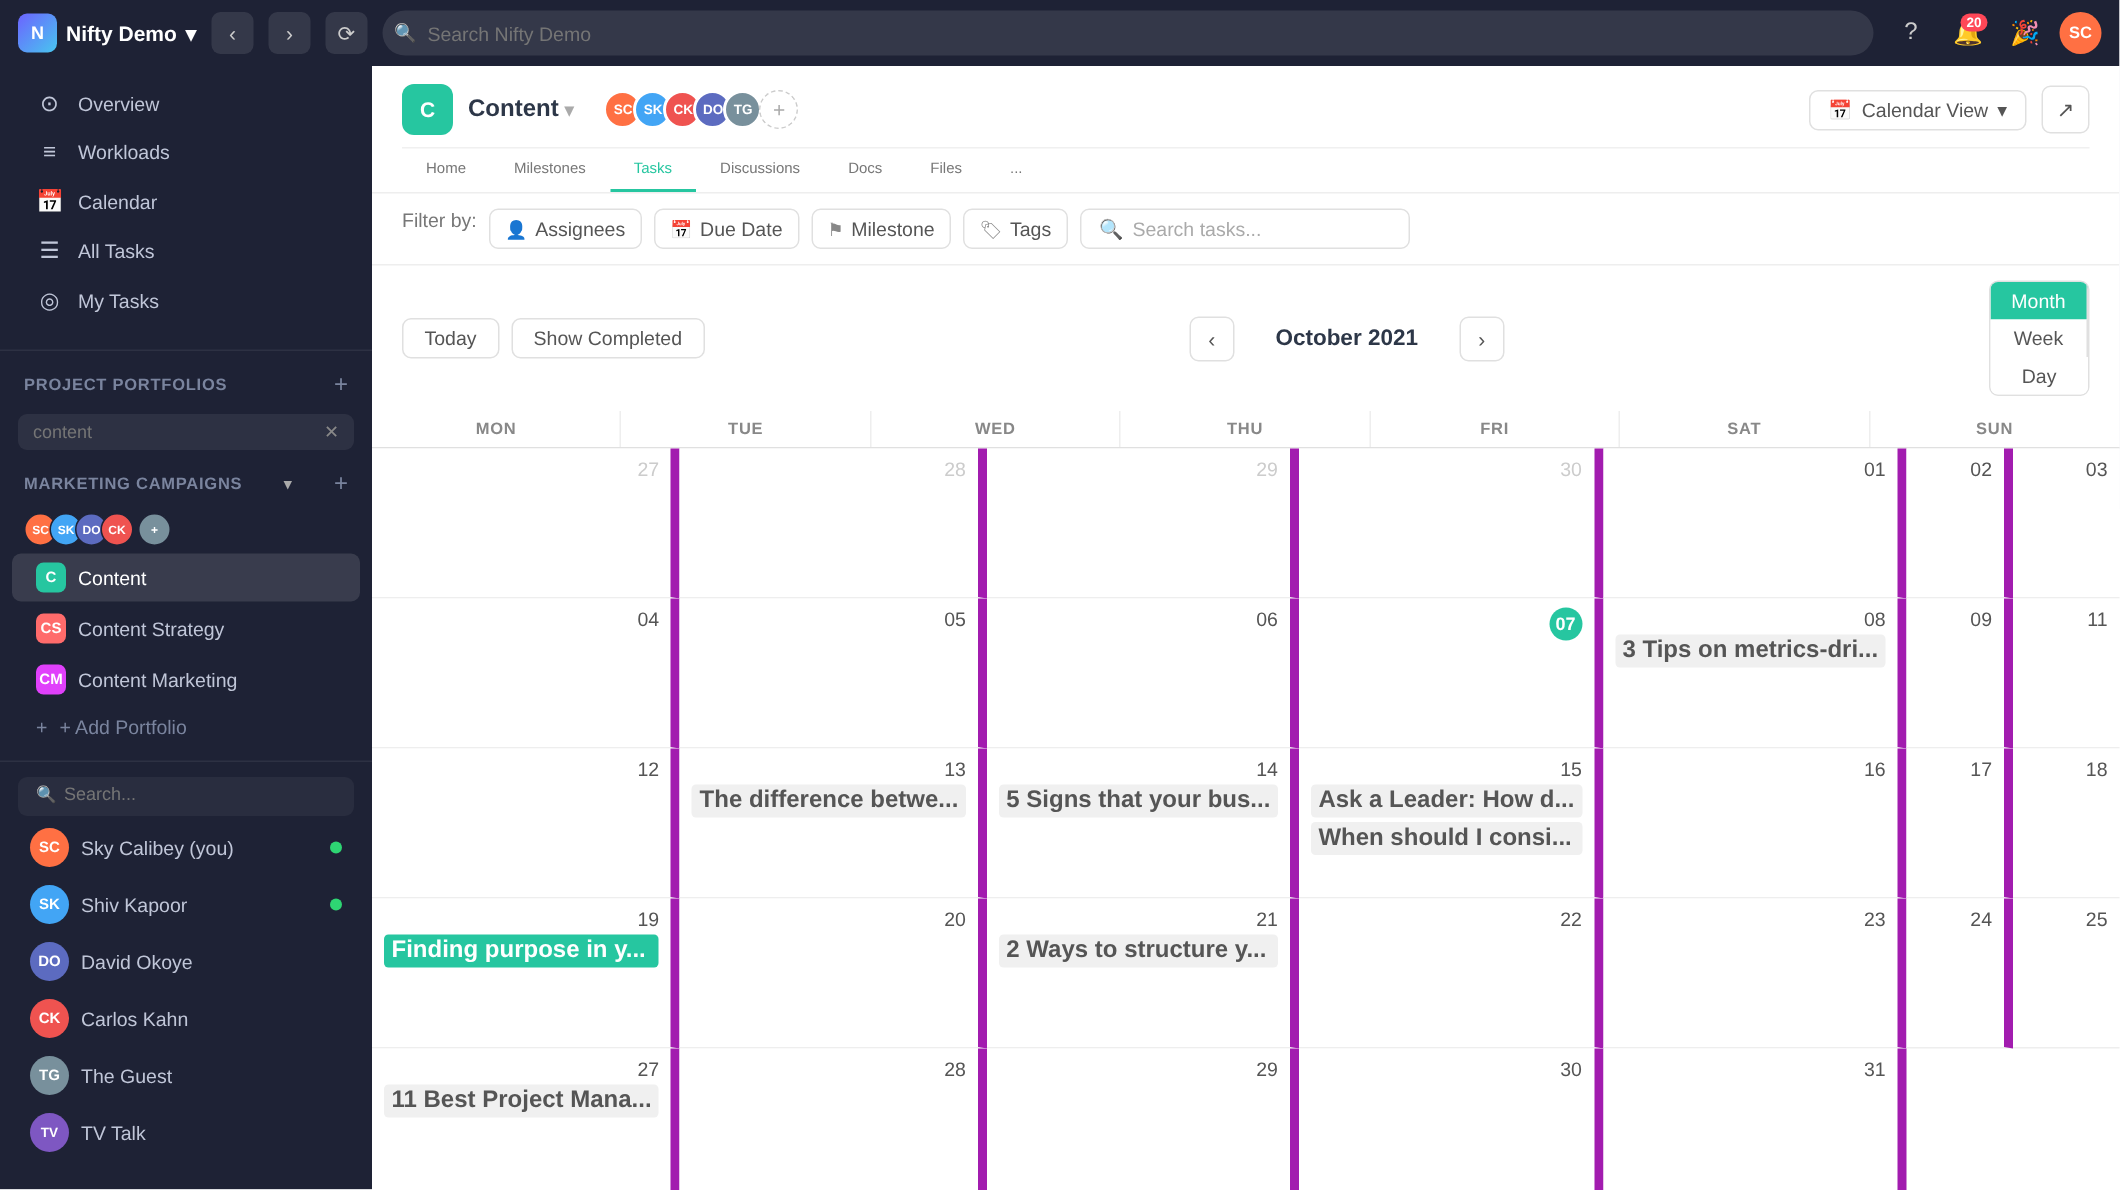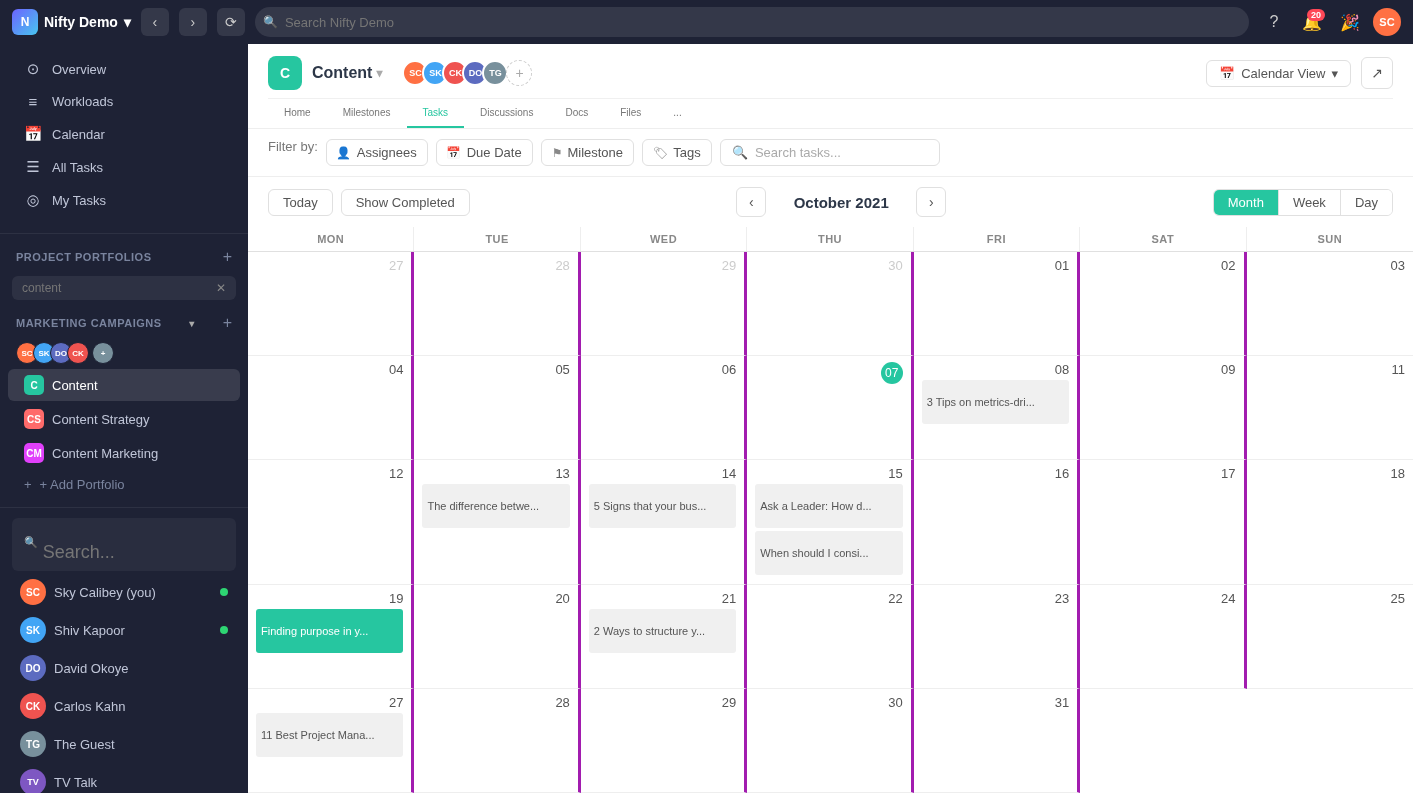--- a/index.html
+++ b/index.html
@@ -69,37 +69,37 @@
     .search-tasks-input { display: flex; align-items: center; gap: 6px; background: #fff; border: 1px solid #e0e0e0; border-radius: 6px; padding: 5px 12px; font-size: 13px; color: #aaa; cursor: pointer; flex: 1; max-width: 220px; }
 
     
     .cal-controls { display: flex; align-items: center; justify-content: space-between; padding: 10px 20px; flex-shrink: 0; }
     .cal-nav { display: flex; align-items: center; gap: 8px; }
     .cal-today-btn { background: #fff; border: 1px solid #e0e0e0; border-radius: 6px; padding: 5px 14px; font-size: 13px; color: #555; cursor: pointer; }
     .cal-show-completed-btn { background: #fff; border: 1px solid #e0e0e0; border-radius: 6px; padding: 5px 14px; font-size: 13px; color: #555; cursor: pointer; }
     .cal-month-nav { display: flex; align-items: center; gap: 10px; }
     .cal-nav-btn { background: none; border: 1px solid #e0e0e0; border-radius: 6px; width: 30px; height: 30px; display: flex; align-items: center; justify-content: center; cursor: pointer; color: #555; font-size: 14px; }
     .cal-month-title { font-size: 15px; font-weight: 600; color: #2d3748; min-width: 130px; text-align: center; }
-    .cal-view-btns { display: flex; border: 1px solid #e0e0e0; border-radius: 6px; overflow: hidden; }
+    .cal-view-btns { display: flex; border: 1px solid #e0e0e0; border-radius: 6px; overflow: hidden; flex-direction: column; }
     .cal-view-btn { padding: 5px 14px; font-size: 13px; color: #555; cursor: pointer; background: #fff; border: none; border-right: 1px solid #e0e0e0; }
     .cal-view-btn:last-child { border-right: none; }
     .cal-view-btn.active { background: #26c6a0; color: #fff; }
 
     
     .calendar-grid { flex: 1; overflow: auto; display: flex; flex-direction: column; }
     .cal-header-row { display: grid; grid-template-columns: repeat(7, 1fr); border-bottom: 1px solid #e0e0e0; flex-shrink: 0; }
     .cal-day-header { text-align: center; font-size: 11px; font-weight: 600; color: #888; padding: 6px 13px; text-transform: uppercase; letter-spacing: 0.5px; border-right: 1px solid #eee; }
     .cal-day-header:last-child { border-right: none; }
     .cal-body { display: grid; grid-template-columns: repeat(7, 1fr); flex: 1; }
-    .cal-cell { border-right: 3px solid #a21caf; border-bottom: 1px solid #eee; padding: 6px 8px; min-height: 100px; display: flex; flex-direction: column; gap: 3px; background: #fff; }
+    .cal-cell { border-right: 6px solid #a21caf; border-bottom: 1px solid #eee; padding: 6px 8px; min-height: 100px; display: flex; flex-direction: column; gap: 3px; background: #fff; }
     .cal-cell:nth-child(7n) { border-right: none; }
     .cal-cell.other-month .cal-date { color: #ccc; }
     .cal-date { font-size: 13px; font-weight: 500; color: #555; text-align: right; }
-    .cal-date.today { background: #26c6a0; color: #fff; border-radius: 50%; width: 22px; height: 22px; display: flex; align-items: center; justify-content: center; margin-left: auto; font-size: 12px; }
-    .cal-event { font-size: 11px; padding: 16px 5px; border-radius: 3px; color: #555; background: #f0f0f0; white-space: nowrap; overflow: hidden; text-overflow: ellipsis; cursor: pointer; }
+    .cal-date.today { background: #26c6a0; color: #fff; border-radius: 50%; width: 22px; height: 22px; display: flex; align-items: center; justify-content: center; margin-left: auto; font-size: 12px; font-weight: bold; }
+    .cal-event { font-size: 16px; padding: 2px 5px; border-radius: 3px; color: #555; background: #f0f0f0; white-space: nowrap; overflow: hidden; text-overflow: ellipsis; cursor: pointer; font-weight: bold; }
     .cal-event.teal { background: #26c6a0; color: #fff; }
   </style>
 </head>
 <body>
 
 <div class="topbar">
   <div class="topbar-logo">
     <div class="logo-icon">N</div>
     <span>Nifty Demo</span>
     <span>▾</span>
@@ -187,21 +187,21 @@
     <div class="add-portfolio-btn">
       <span>+</span>
       <span>+ Add Portfolio</span>
     </div>
 
     <hr class="sidebar-divider">
 
 
     <div style="padding: 4px 12px 8px; display:flex; align-items:center; background: rgba(255,255,255,0.05); margin: 2px 12px; border-radius: 6px;">
       <span style="color:#888;font-size:11px;margin-right:5px;">🔍</span>
-      <input style="background: none; border: none; color: rgb(204, 204, 204); font-size: 18px; flex: 1 1 0%; outline: none; margin-top: 20px;" placeholder="Search...">
+      <input style="background: none; border: none; color: rgb(204, 204, 204); font-size: 12px; flex: 1 1 0%; outline: none;" placeholder="Search...">
     </div>
 
     <div class="dm-item">
       <div class="dm-avatar" style="background:#ff7043;">SC</div>
       <span>Sky Calibey (you)</span>
       <div class="online-dot"></div>
     </div>
     <div class="dm-item">
       <div class="dm-avatar" style="background:#42a5f5;">SK</div>
       <span>Shiv Kapoor</span>

